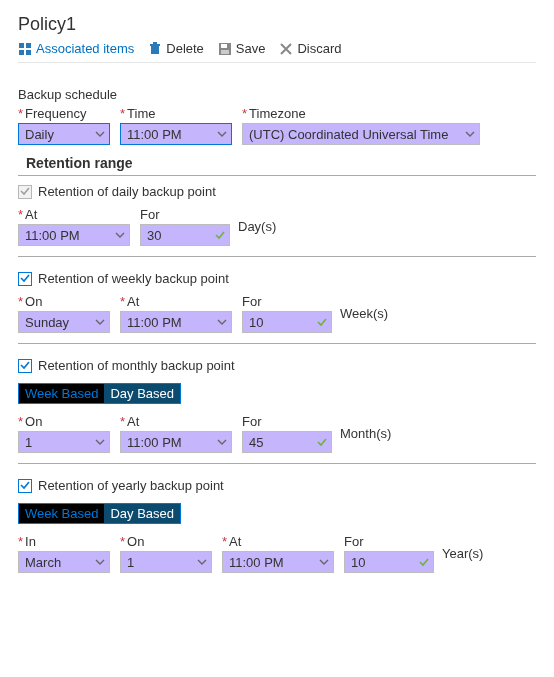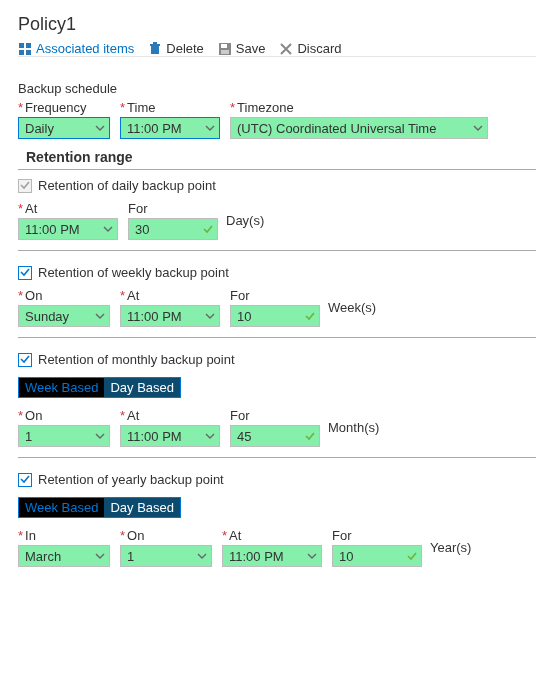--- a/index.html
+++ b/index.html
@@ -16,20 +16,21 @@
     font-size: 18px;
     font-weight: 400;
     color: #333;
     margin-bottom: 6px;
   }
   .toolbar {
     display: flex;
     gap: 14px;
     align-items: center;
     border-bottom: 1px solid #e6e6e6;
+    padding-bottom: 6px;
     margin-bottom: 24px;
   }
   .toolbar .tbtn {
     display: inline-flex;
     align-items: center;
     gap: 4px;
     cursor: pointer;
     color: #333;
   }
   .toolbar .tbtn.assoc { color: #0070c0; }
@@ -74,21 +75,21 @@
   }
   .req {
     color: #d13438;
     margin-right: 2px;
   }
   .faux-select, .faux-input {
     display: inline-flex;
     align-items: center;
     justify-content: space-between;
     border: 1px solid #bdbdbd;
-    background: #86efac;
+    background: #c4b5fd;
     height: 22px;
     padding: 0 4px 0 6px;
     font-size: 13px;
     color: #333;
     gap: 6px;
   }
   .faux-select.hl, .faux-input.hl {
     border: 1px solid #0078d7;
   }
   .chev svg { width: 10px; height: 10px; }
@@ -135,23 +136,23 @@
   }
   .seg .segbtn.off {
     background: #000000;
     color: #0078d7;
   }
   .seg .segbtn.on {
     background: #0c4a6e;
     color: #fff;
   }
   .w90 { width: 92px; }
-  .w100 { width: 100px; }
+  .w100 { width: 112px; }
   .w80 { width: 90px; }
-  .w260 { width: 258px; }
+  .w260 { width: 238px; }
 </style>
 </head>
 <body>
 
 
 
 
 <svg width="0" height="0" style="position:absolute">
   <symbol id="chev" viewBox="0 0 10 10">
       <path d="M1 3 L5 7 L9 3" fill="none" stroke="#666" stroke-width="1.4"></path>

